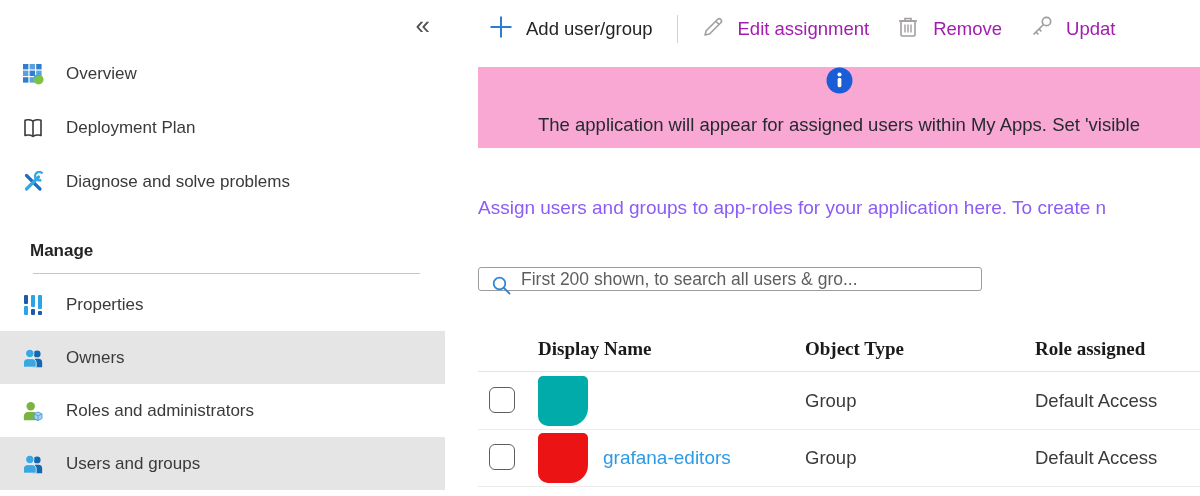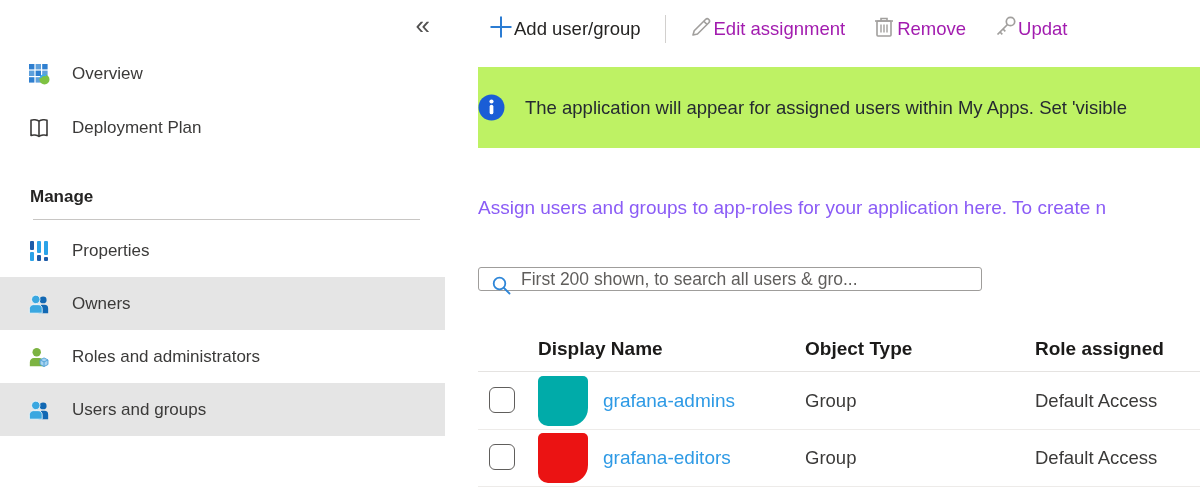--- a/index.html
+++ b/index.html
@@ -5,55 +5,55 @@
   * { margin:0; padding:0; box-sizing:border-box; }
   html,body { width:1200px; height:496px; overflow:hidden; background:#fff;
               font-family:"Liberation Sans", sans-serif; color:#3b3a39; }
   .app { position:relative; width:1200px; height:496px; }
 
   
   .sidebar { position:absolute; left:0; top:0; width:445px; height:496px; background:#fff; }
   .collapse-btn { position:absolute; top:12px; right:15px; font-size:26px; color:#525150;
                   line-height:1; cursor:pointer; }
   .nav-top { padding-top:47px; }
-  .nav-item { height:54px; display:flex; align-items:center; padding-left:28px; gap:22px;
+  .nav-item { height:54px; display:flex; align-items:center; padding-left:22px; gap:22px;
               font-size:17px; color:#3b3a39; cursor:pointer; }
   .nav-item .ic { width:22px; height:22px; flex:none; display:flex; align-items:center; justify-content:center; }
   .manage-header { margin-top:20px; height:44px; display:flex; align-items:center;
                    padding-left:30px; font-weight:bold; font-size:17px; color:#252423; }
   .manage-divider { border-top:1px solid #c8c6c4; margin:0 25px 4px 33px; }
   .nav-sect .nav-item { height:53px; }
   .nav-item.active { background:#e5e5e5; }
 
   
   .main { position:absolute; left:478px; top:0; width:722px; height:496px; }
 
   .toolbar { position:absolute; left:0; top:0; width:900px; height:58px;
              display:flex; align-items:center; }
-  .tb-btn { display:flex; align-items:center; gap:0; font-size:18.5px; cursor:pointer; white-space:nowrap; }
+  .tb-btn { display:flex; align-items:center; gap:12px; font-size:18.5px; cursor:pointer; white-space:nowrap; }
   .tb-btn.enabled { color:#252423; }
   .tb-btn.disabled { color:#a21caf; }
   .tb-sep { width:1px; height:28px; background:#d2d0ce; margin:0 22px 0 24px; }
   .tb-gap { margin-right:26px; }
 
-  .banner { position:absolute; left:0; top:67px; width:722px; height:81px; background:#bef264;
-            display:flex; align-items:center; gap:20px; overflow:hidden; }
+  .banner { position:absolute; left:0; top:67px; width:722px; height:81px; background:#f9a8d4;
+            display:flex; align-items:center; gap:20px; overflow:hidden;flex-direction:column; }
   .banner-text { font-size:18.5px; color:#252a31; white-space:nowrap; }
 
   .description { position:absolute; left:0; top:197px; font-size:19px; color:#8b5cf6; white-space:nowrap; }
 
   .search-wrap { position:absolute; left:0; top:267px; width:504px; height:24px; }
   .search-wrap input { width:100%; height:100%; border:1px solid #9f9d9b; border-radius:3px;
                        padding:0 10px 0 42px; font-size:17.5px; font-family:"Liberation Sans",sans-serif;
                        color:#3b3a39; outline:none; }
   .search-wrap input::placeholder { color:#605e5c; opacity:1; }
   .search-ic { position:absolute; left:12px; top:7px; }
 
   .thead { position:absolute; left:0; top:330px; width:722px; height:42px;
-           border-bottom:1px solid #e5e3e1; }
+           border-bottom:1px solid #e5e3e1;font-family:Liberation Serif, serif; }
   .thead span { position:absolute; top:8px; font-weight:bold; font-size:19px; color:#1b1a19; }
   .col1 { left:60px; } .col2 { left:327px; } .col3 { left:557px; }
 
   .tbody { position:absolute; left:0; top:373px; width:722px; }
   .trow { position:relative; height:57px; border-bottom:1px solid #edebe9; background:#fff; }
   .trow .cb { position:absolute; left:11px; top:14px; width:26px; height:26px;
               border:1.5px solid #605e5c; border-radius:6px; background:#fff; cursor:pointer; }
   .trow .avatar { position:absolute; left:60px; top:3px; width:50px; height:50px;
                   border-radius:5px 5px 18px 10px; }
   .trow .dname { position:absolute; left:125px; top:50%; transform:translateY(-50%);
@@ -91,20 +91,30 @@
       <div class="nav-item">
         <span class="ic">
           <svg width="23" height="22" viewBox="0 0 22 22">
             <path d="M11 4.2 C9 2.6 5 2.4 3 3.2 L3 18.4 C5 17.6 9 17.8 11 19.4 C13 17.8 17 17.6 19 18.4 L19 3.2 C17 2.4 13 2.6 11 4.2 Z" fill="none" stroke="#3b3a39" stroke-width="1.6" stroke-linejoin="round"></path>
             <line x1="11" y1="4.2" x2="11" y2="19.4" stroke="#3b3a39" stroke-width="1.6"></line>
           </svg>
         </span>
         <span>Deployment Plan</span>
       </div>
 
+      <div class="nav-item">
+        <span class="ic">
+          <svg width="22" height="22" viewBox="0 0 22 22">
+            <line x1="4.5" y1="4.5" x2="18" y2="18" stroke="#1a6fc4" stroke-width="3.2" stroke-linecap="round"></line>
+            <line x1="16.5" y1="6" x2="4.5" y2="18" stroke="#35a7e2" stroke-width="3.2" stroke-linecap="round"></line>
+            <path d="M20.5 2.5 a4.2 4.2 0 1 0 -1.2 6.4" fill="none" stroke="#35a7e2" stroke-width="2.4"></path>
+          </svg>
+        </span>
+        <span>Diagnose and solve problems</span>
+      </div>
     </div>
 
     <div class="manage-header">Manage</div>
     <div class="manage-divider"></div>
 
     <div class="nav-sect">
       <div class="nav-item">
         <span class="ic">
           <svg width="20" height="22" viewBox="0 0 20 22">
             <rect x="1" y="1" width="4" height="9" rx="1" fill="#1d5ba8"></rect>
@@ -234,21 +244,20 @@
     <div class="thead">
       <span class="col1">Display Name</span>
       <span class="col2">Object Type</span>
       <span class="col3">Role assigned</span>
     </div>
 
     <div class="tbody">
       <div class="trow">
         <span class="cb"></span>
         <span class="avatar" style="background: rgb(0, 171, 169);"></span>
-        <span class="dname">grafana-admins</span>
         <span class="otype">Group</span>
         <span class="role">Default Access</span>
       </div>
       <div class="trow">
         <span class="cb"></span>
         <span class="avatar" style="background: rgb(235, 19, 19);"></span>
         <span class="dname">grafana-editors</span>
         <span class="otype">Group</span>
         <span class="role">Default Access</span>
       </div>

